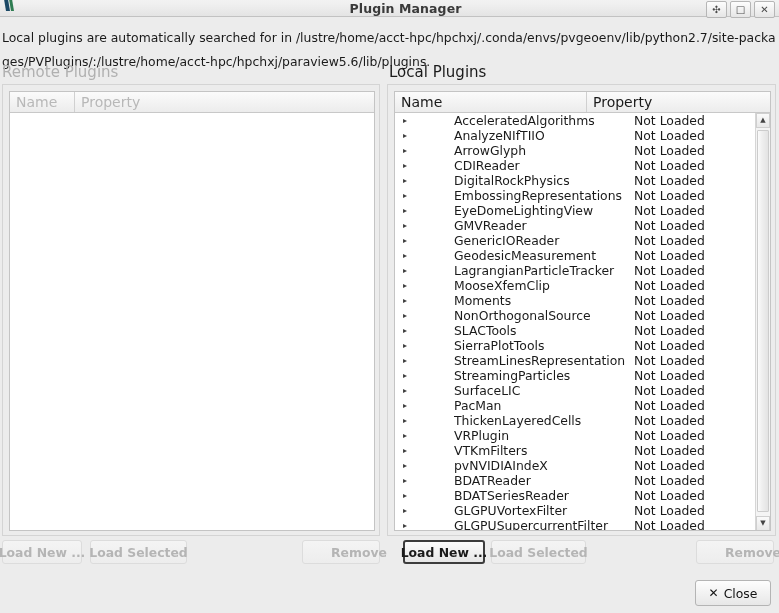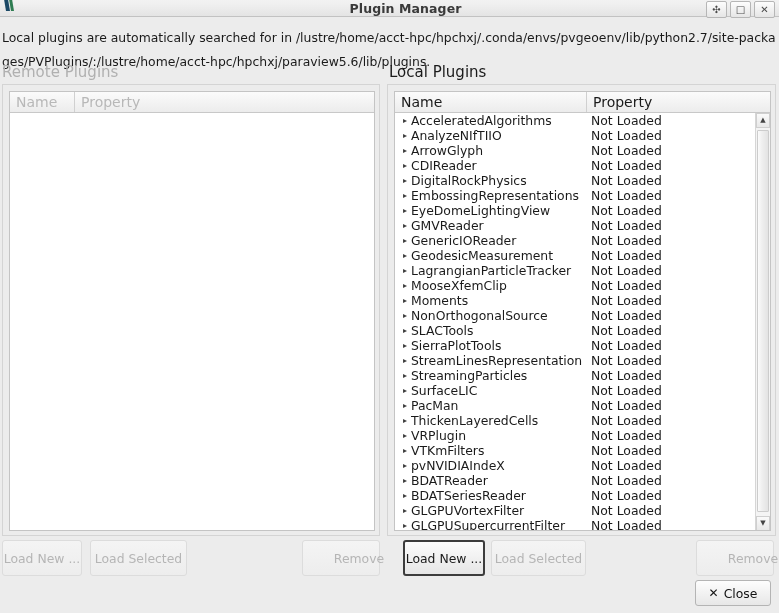--- a/index.html
+++ b/index.html
@@ -187,20 +187,21 @@
     color: #3c3c3c;
     font-size: 8px;
     line-height: 1;
     padding-left: 4px;
   }
 
   .tree-name {
     width: 178px;
     flex: none;
     overflow: hidden;
+    margin-left: 43px;
   }
 
   .tree-prop { flex: 1; padding-left: 2px; }
 
   
   .vscroll {
     position: absolute;
     top: 0;
     right: 0;
     width: 15px;
@@ -236,31 +237,32 @@
   }
 
   
   .btnrow { position: absolute; height: 24px; }
 
   #remote-btnrow { top: 540px; left: 2px; width: 378px; }
   #local-btnrow  { top: 540px; left: 387px; width: 389px; }
 
   .btn {
     position: absolute;
-    height: 36px;
+    height: 24px;
     border: 1px solid #bdbdbd;
     border-radius: 3px;
     background: linear-gradient(to bottom, #fcfcfc 0%, #f1f1f1 50%, #e6e6e6 100%);
     font-family: "DejaVu Sans", sans-serif;
     font-size: 12.4px;
     color: #1a1a1a;
     display: flex;
     align-items: center;
     justify-content: center;
     white-space: nowrap;
+    font-weight: bold;
   }
 
   .btn.disabled {
     color: #b5b5b5;
     border-color: #dcdcdc;
     background: linear-gradient(to bottom, #f4f4f4, #ededed);
   }
 
   .btn.focused {
     border: 2px solid #3c3c3c;

